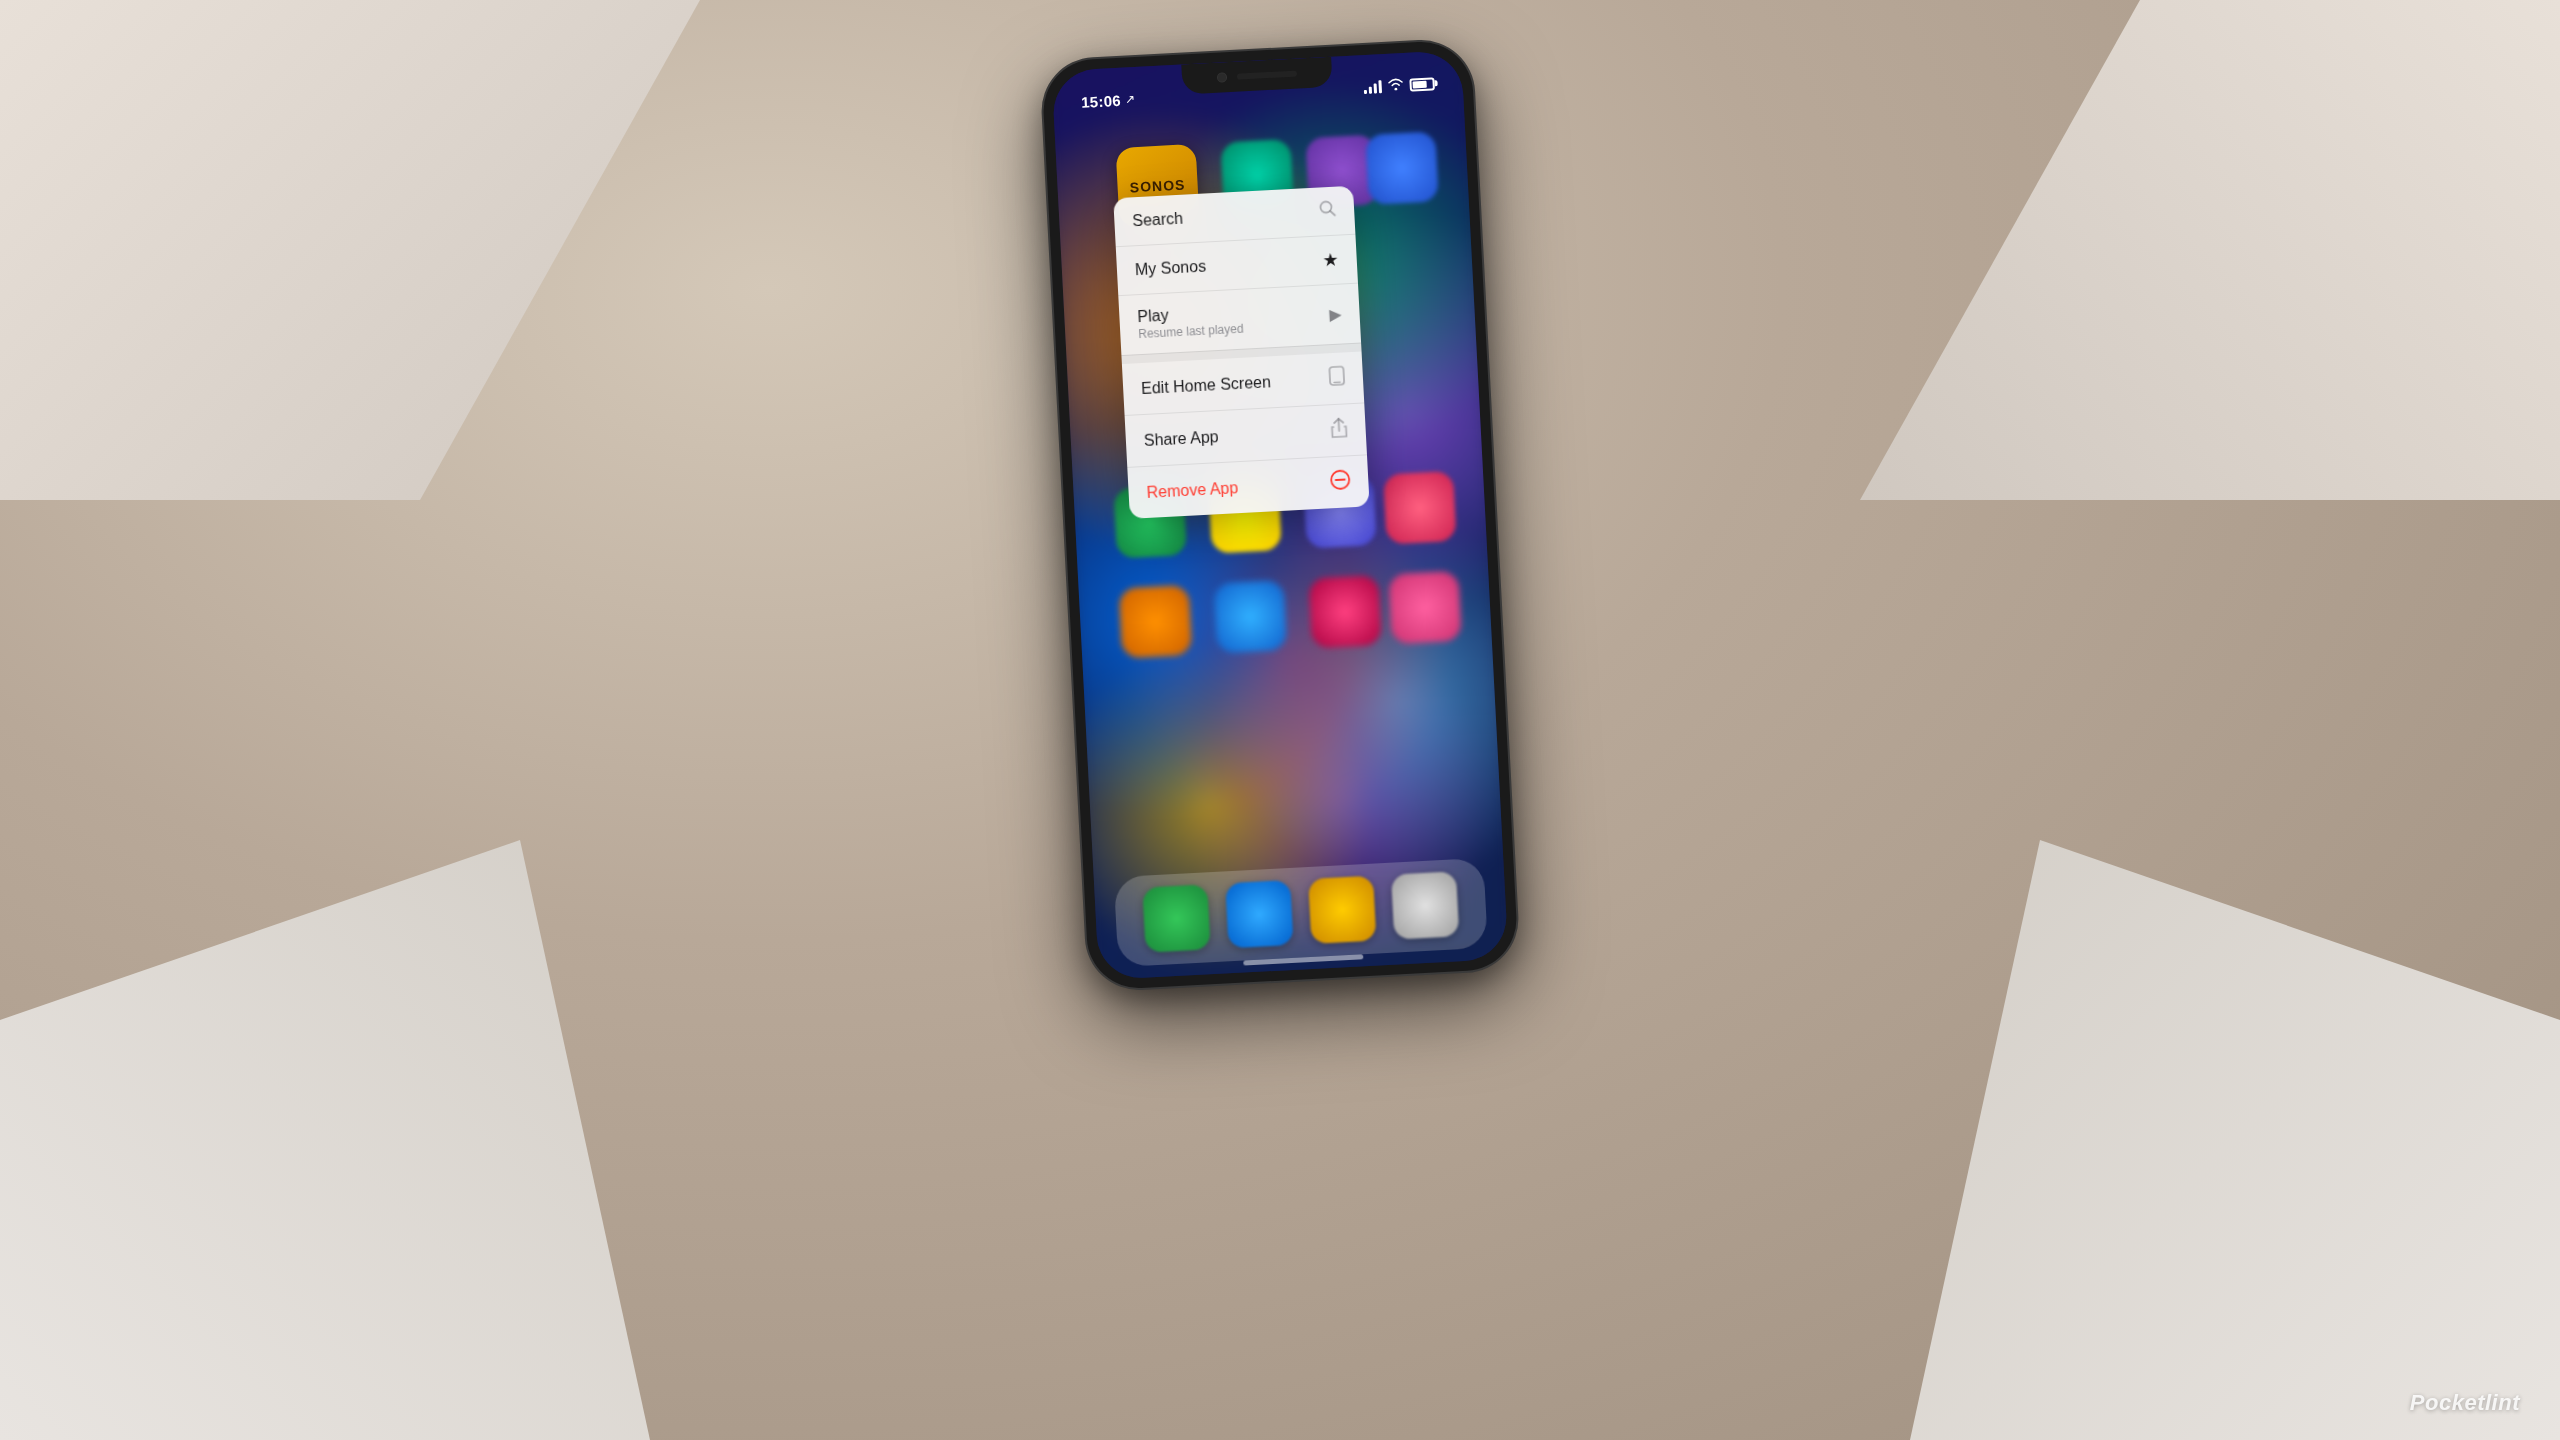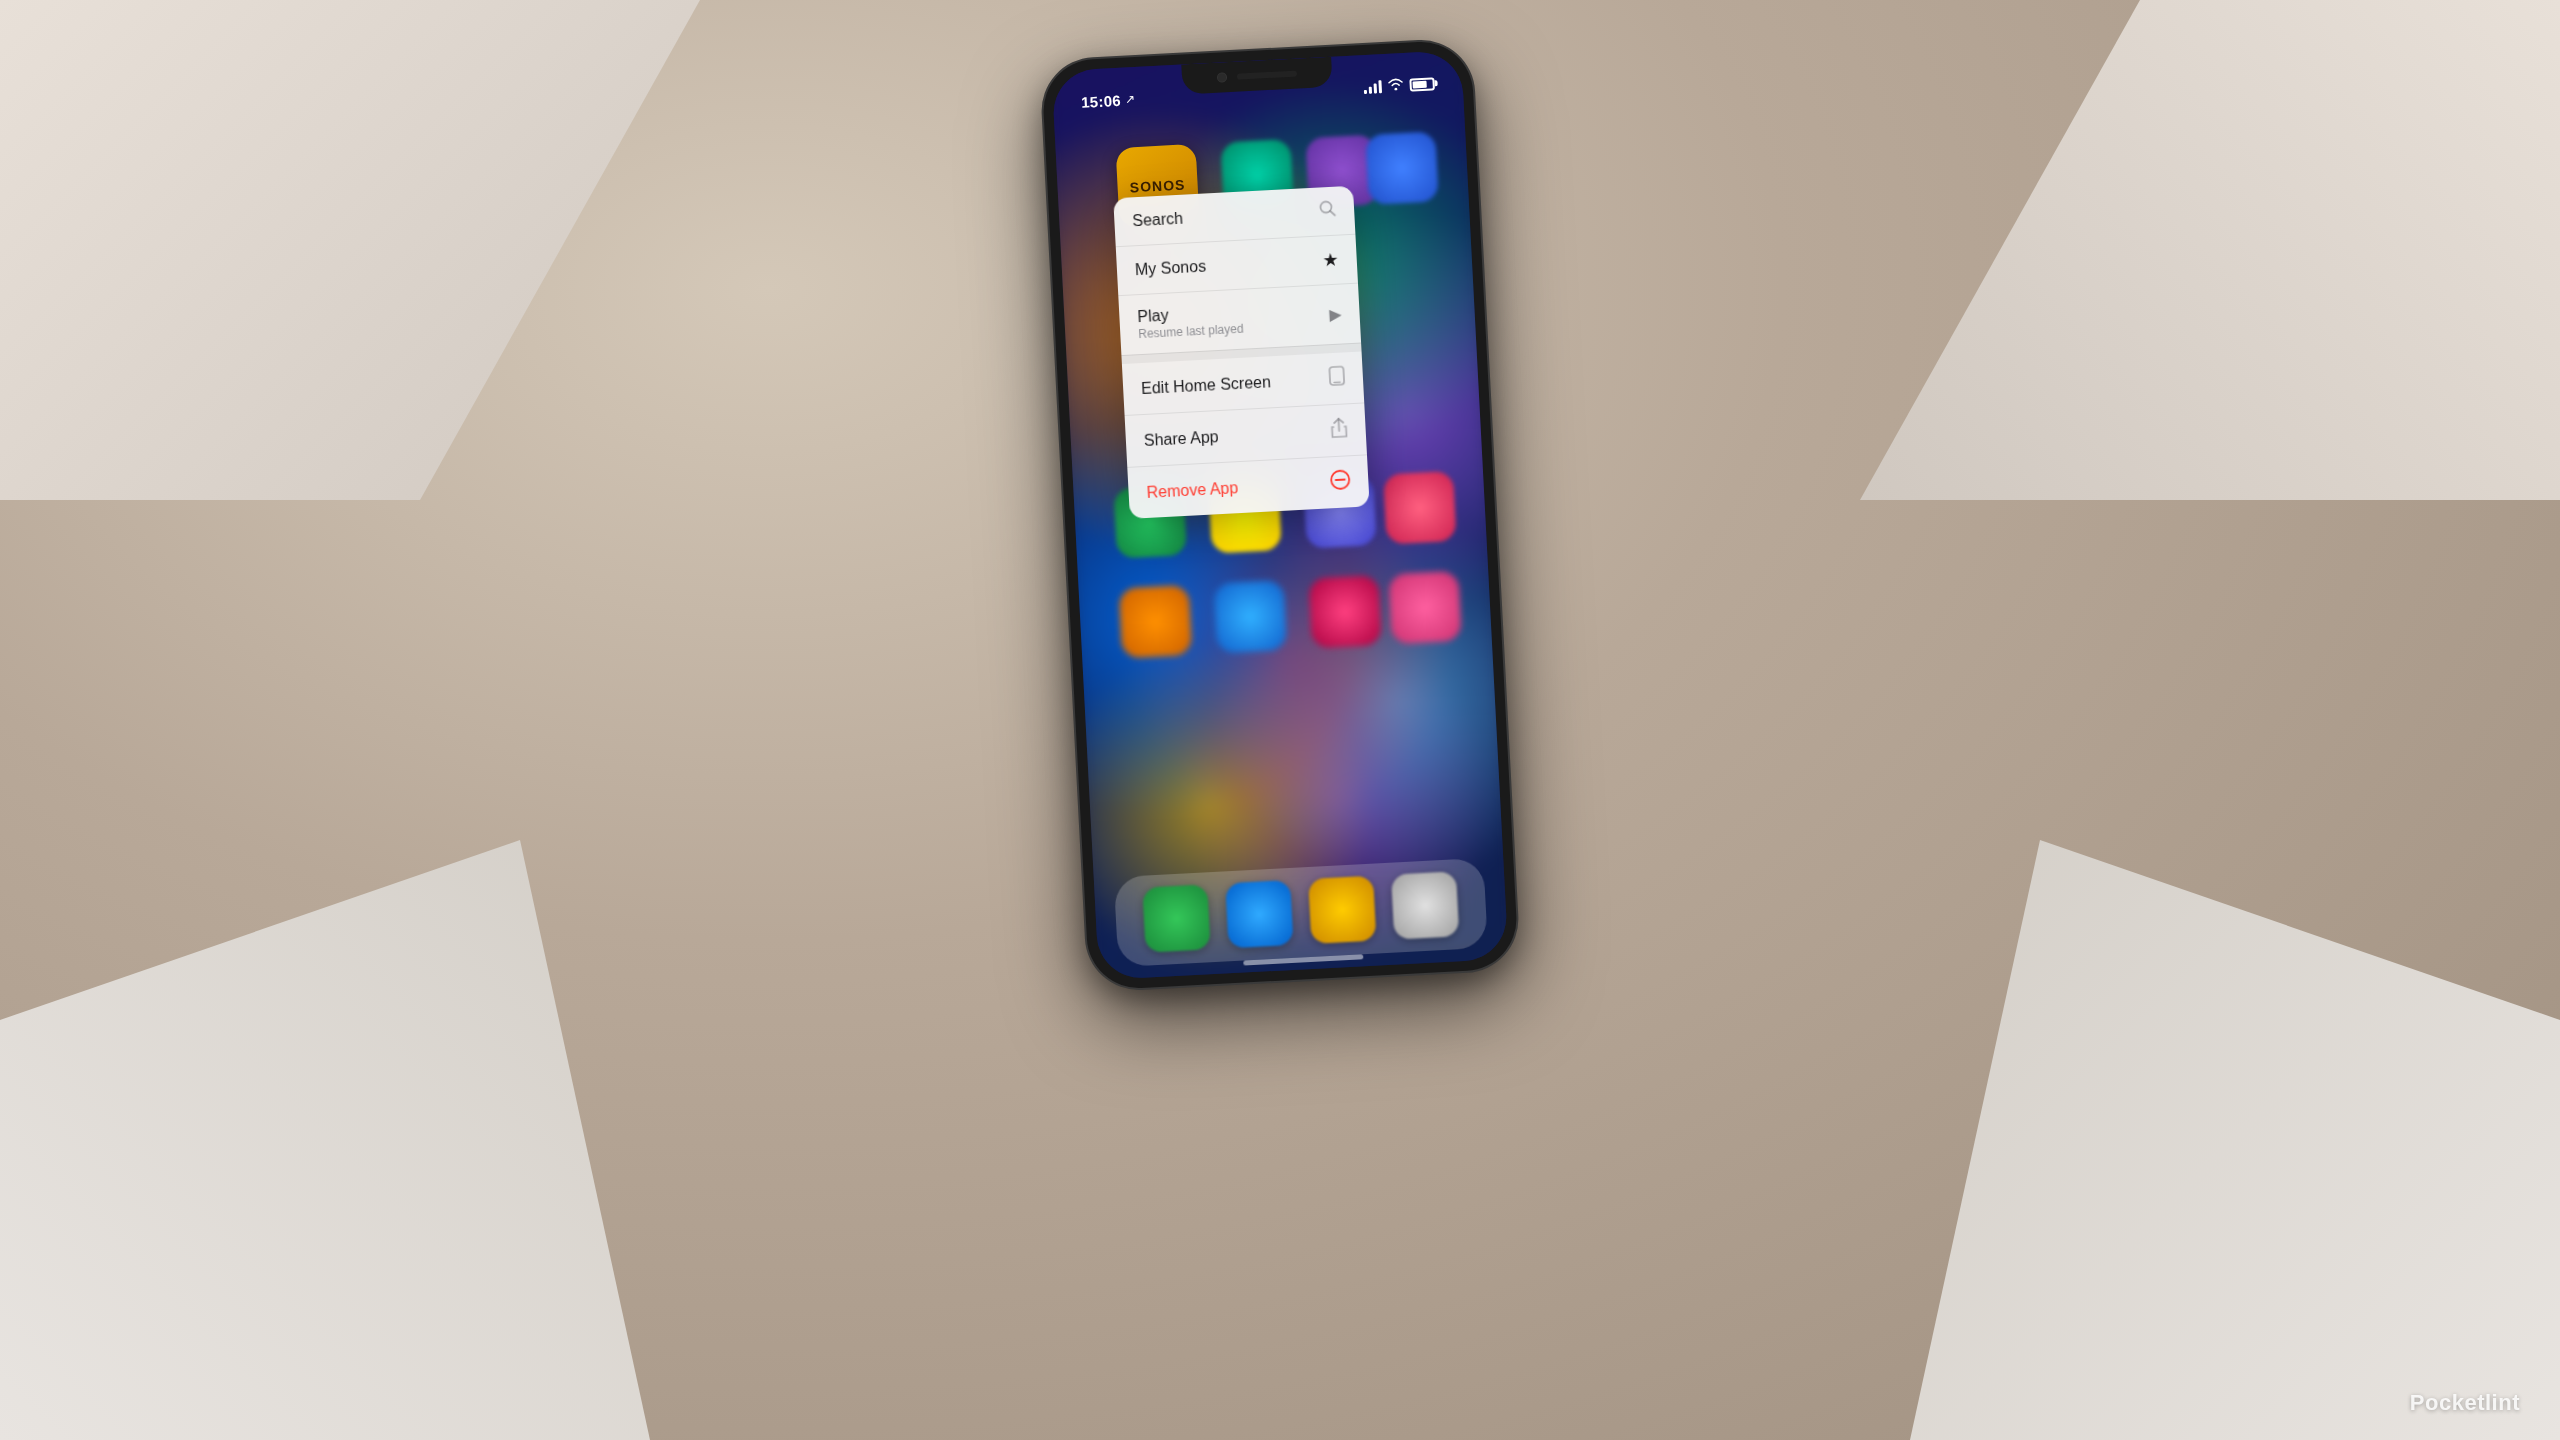--- a/index.html
+++ b/index.html
@@ -314,20 +314,21 @@
     }
 
     
     .pocketlint {
       position: absolute;
       bottom: 24px;
       right: 40px;
       color: rgba(255,255,255,0.85);
       font-size: 22px;
       font-weight: 700;
+      font-style: italic;
       z-index: 100;
       text-shadow: 0 1px 4px rgba(0,0,0,0.3);
       letter-spacing: 0.5px;
     }
 
     
     .bg-top-left {
       position: absolute;
       top: 0;
       left: 0;

